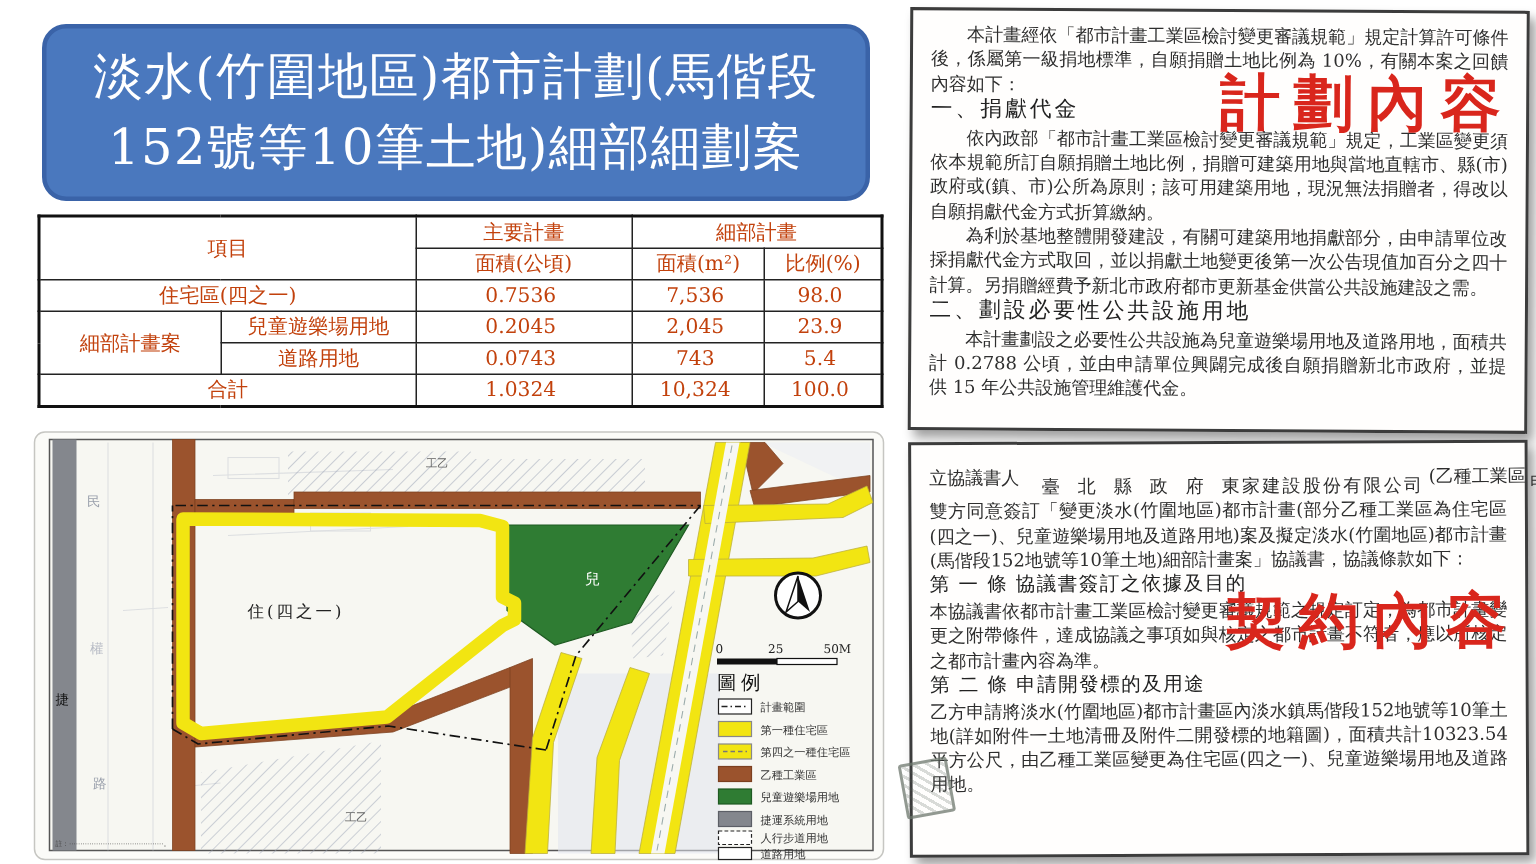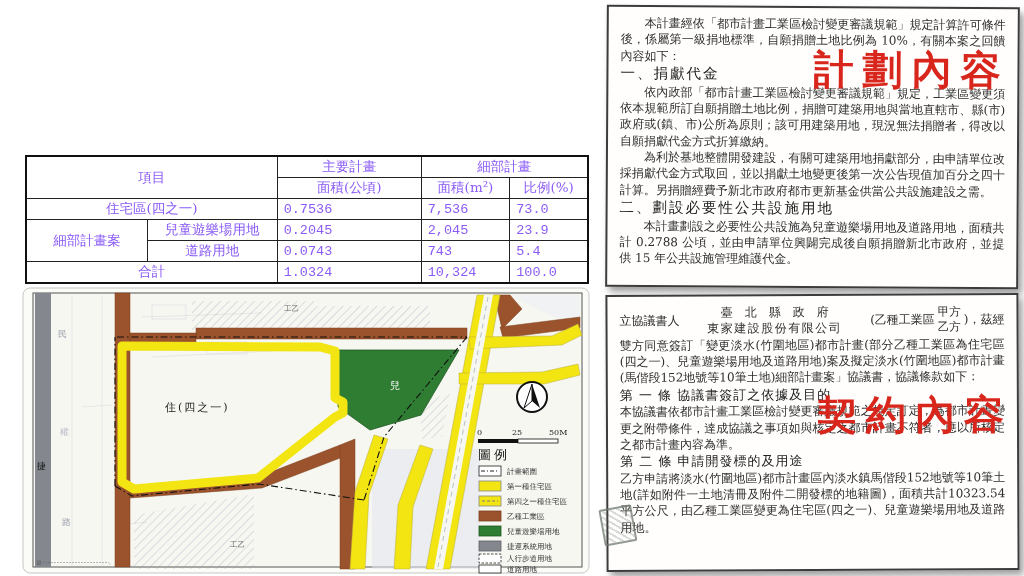--- a/index.html
+++ b/index.html
@@ -7,25 +7,25 @@
          font-family:"DejaVu Serif","Liberation Serif",serif;}
 
   
   .title-box{position:absolute;left:28px;top:16px;width:552px;height:118px;box-sizing:border-box;
     background:#4a78be;border:3px solid #3a63a8;border-radius:16px;
     display:flex;flex-direction:column;align-items:center;justify-content:center;
     color:#ffffff;font-size:33px;line-height:1.42;letter-spacing:1px;text-align:center;}
 
   
   .tbl-wrap{position:absolute;left:25px;top:143px;}
-  table.sum{border-collapse:collapse;table-layout:fixed;width:564px;font-size:13.5px;color:#8b5cf6;margin-top:12px;}
+  table.sum{border-collapse:collapse;table-layout:fixed;width:564px;font-size:13.5px;color:#c2410c;}
   table.sum th,table.sum td{border:1px solid #222;padding:0 6px;height:20px;font-weight:normal;
     white-space:nowrap;overflow:hidden;}
   table.sum{border:2px solid #111;}
-  .c{text-align:center;} .l{text-align:center;} .r{text-align:left;padding-right:10px !important;font-family:Liberation Mono, monospace;}
+  .c{text-align:center;} .l{text-align:center;} .r{text-align:center;padding-right:10px !important;}
 
   
   .map-panel{position:absolute;left:22px;top:287px;width:568px;height:287px;}
 
   
   .doc{position:absolute;left:606px;width:413px;box-sizing:border-box;background:#fffefd;
     border:2px solid #3c3c3c;box-shadow:4px 5px 7px rgba(0,0,0,.38);
     padding:8px 12px 4px 12px;font-size:12px;line-height:1.36;color:#2e2e2e;text-align:justify;}
   .doc-top{top:6px;height:282px;transform:rotate(.35deg);}
   .doc-bottom{top:294px;height:277px;transform:rotate(-.25deg);}
@@ -34,33 +34,37 @@
   .block2{margin-left:2em;text-indent:2em;}
   .sec-title{font-size:14.5px;letter-spacing:2px;margin:3px 0 1px 0;color:#222;}
   .art-title{font-size:13px;letter-spacing:1px;margin:5px 0 2px 0;color:#222;}
   .art-body{margin-left:4.3em;}
   .overlay-red{position:absolute;color:#d9261c;font-weight:bold;font-size:40px;letter-spacing:9px;
     white-space:nowrap;z-index:5;}
   .ov-plan{right:8px;top:34px;}
   .ov-contract{right:4px;top:92px;}
 
   .opening-row{display:flex;align-items:center;gap:3px;white-space:nowrap;}
-  .stack{display:flex;flex-direction:column;text-align:center;}
+  .stack{display:flex;flex-direction:row;text-align:center;margin-top:12px;}
   .pa{letter-spacing:12px;text-indent:12px;}
   .pb{letter-spacing:1.5px;}
   .abbr-stack{font-size:11.5px;align-items:center;}
   .seal{position:absolute;left:-7px;top:210px;width:29px;height:33px;border:2px solid #6e786e;
     border-radius:2px;transform:rotate(-10deg);opacity:.75;
     background:repeating-linear-gradient(40deg,rgba(85,95,85,.3) 0 2px,transparent 2px 5px);}
 </style>
 </head>
 <body>
 
 <div id="slide">
 
+  <div class="title-box">
+    <div>淡水(竹圍地區)都市計劃(馬偕段</div>
+    <div>152號等10筆土地)細部細劃案</div>
+  </div>
 
   <div class="tbl-wrap">
     <table class="sum">
       <colgroup>
           <col style="width:118px">
           <col style="width:126px">
           <col style="width:140px">
           <col style="width:86px">
           <col style="width:76px">
         </colgroup>
@@ -72,21 +76,21 @@
       </tr>
       <tr>
         <th class="c">面積(公頃)</th>
         <th class="c">面積(m²)</th>
         <th class="c">比例(%)</th>
       </tr>
       <tr>
         <td colspan="2" class="l">住宅區(四之一)</td>
         <td class="r">0.7536</td>
         <td class="r">7,536</td>
-        <td class="r">73.0</td>
+        <td class="r">98.0</td>
       </tr>
       <tr>
         <td rowspan="2" class="l">細部計畫案</td>
         <td class="l">兒童遊樂場用地</td>
         <td class="r">0.2045</td>
         <td class="r">2,045</td>
         <td class="r">23.9</td>
       </tr>
       <tr>
         <td class="l">道路用地</td>

